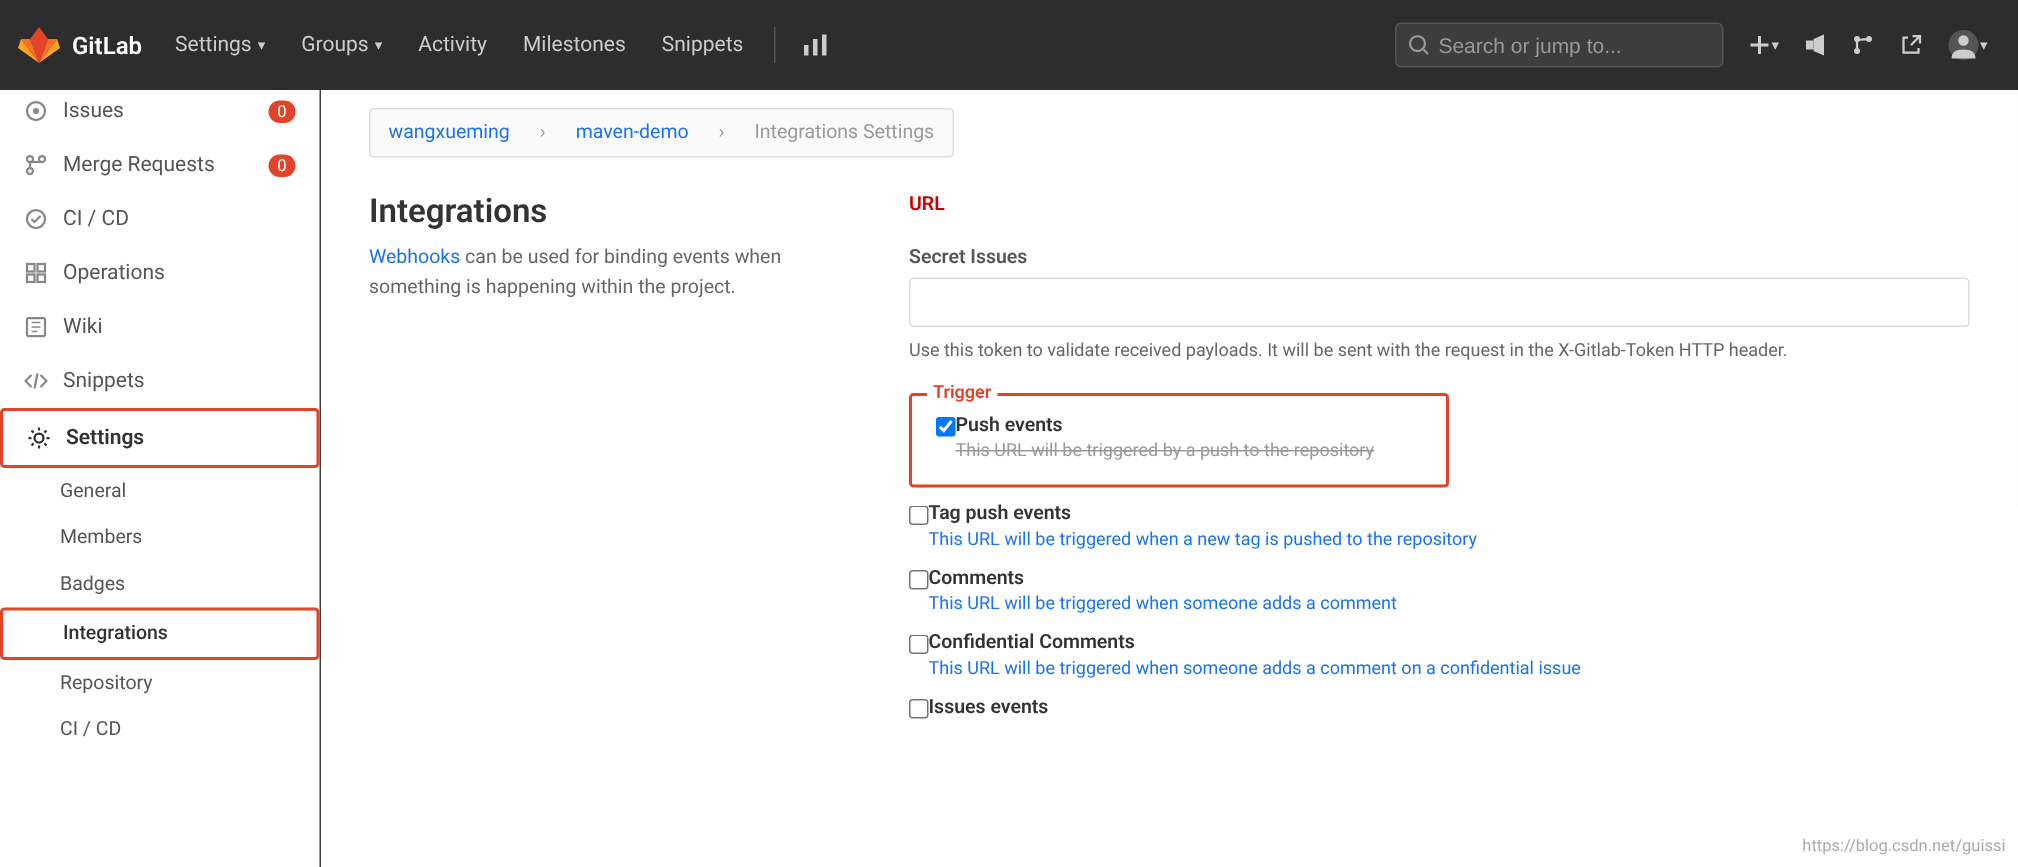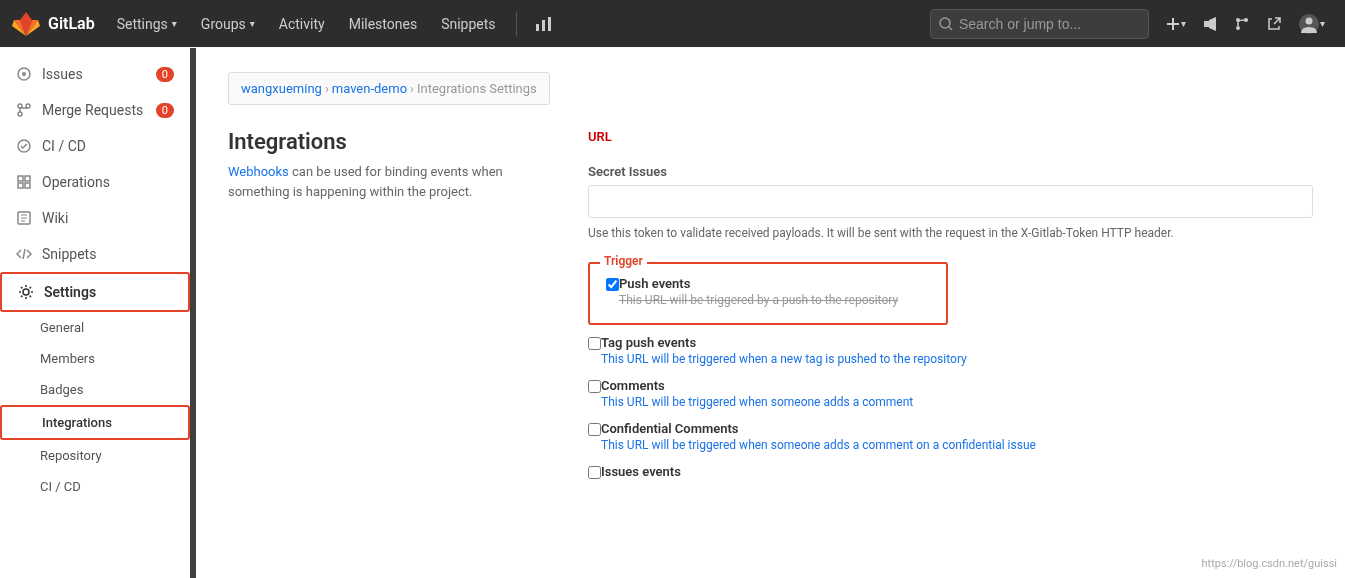--- a/index.html
+++ b/index.html
@@ -1,21 +1,21 @@
 <!DOCTYPE html>
 <html><head>
   <meta charset="utf-8">
   <style>
     * { box-sizing: border-box; margin: 0; padding: 0; }
     body { font-family: -apple-system, BlinkMacSystemFont, 'Segoe UI', Roboto, sans-serif; font-size: 14px; color: #333; background: #f9f9f9; }
 
     
     .top-nav {
       background: #2d2d2d;
-      height: 47px;
+      height: 60px;
       display: flex;
       align-items: center;
       padding: 0 12px;
       gap: 4px;
       position: fixed; top: 0; left: 0; right: 0; z-index: 100;
     }
     .nav-logo {
       display: flex; align-items: center; gap: 8px; margin-right: 8px; cursor: pointer;
     }
     .nav-logo-icon {
@@ -44,22 +44,22 @@
     .nav-search input {
       background: transparent; border: none; outline: none; color: #ccc; font-size: 14px; flex: 1; padding: 6px 0;
     }
     .nav-search input::placeholder { color: #999; }
     .nav-right { display: flex; align-items: center; gap: 0; margin-left: auto; }
     .chevron { font-size: 10px; }
 
     
     .layout { display: flex; margin-top: 48px; }
     .sidebar {
-      width: 196px; min-height: calc(100vh - 48px); background: #fff;
-      border-right: 6px solid #404040;
+      width: 214px; min-height: calc(100vh - 48px); background: #fff;
+      border-right: 1px solid #404040;
       padding: 8px 0;
       flex-shrink: 0;
     }
     .sidebar-item {
       display: flex; align-items: center; gap: 10px;
       padding: 10px 16px;
       cursor: pointer; color: #555; font-size: 14px;
       position: relative;
     }
     .sidebar-item.active-border { border: 2px solid #e24329; border-radius: 3px; color: #333; font-weight: 600; }
@@ -67,21 +67,21 @@
       margin-left: auto; background: #e24329; color: #fff;
       border-radius: 10px; font-size: 11px; padding: 1px 6px;
     }
     .sidebar-sub-item {
       padding: 8px 16px 8px 40px; cursor: pointer; color: #555; font-size: 13px;
     }
     .sidebar-sub-item.active-border { border: 2px solid #e24329; border-radius: 3px; color: #333; font-weight: 500; }
 
     
     .main { flex: 1; padding: 24px 32px; background: #fff; min-height: calc(100vh - 48px); }
-    .breadcrumb { display: flex; align-items: center; gap: 3px; font-size: 13px; color: #555; margin-bottom: 24px; border: 1px solid #ddd; padding: 8px 12px; border-radius: 3px; background: #fafafa; width: fit-content; }
+    .breadcrumb { display: flex; align-items: center; gap: 20px; font-size: 13px; color: #555; margin-bottom: 24px; border: 1px solid #ddd; padding: 8px 12px; border-radius: 3px; background: #fafafa; width: fit-content; }
     .breadcrumb a { color: #1a73e8; text-decoration: none; cursor: pointer; }
     .breadcrumb span { color: #999; }
 
     .page-title { font-size: 22px; font-weight: 600; color: #333; margin-bottom: 8px; }
     .page-desc { font-size: 13px; color: #666; margin-bottom: 24px; line-height: 1.5; }
     .page-desc a { color: #1a73e8; text-decoration: none; }
 
     .content-area { display: flex; gap: 40px; }
     .left-col { flex: 0 0 320px; }
     .right-col { flex: 1; }

